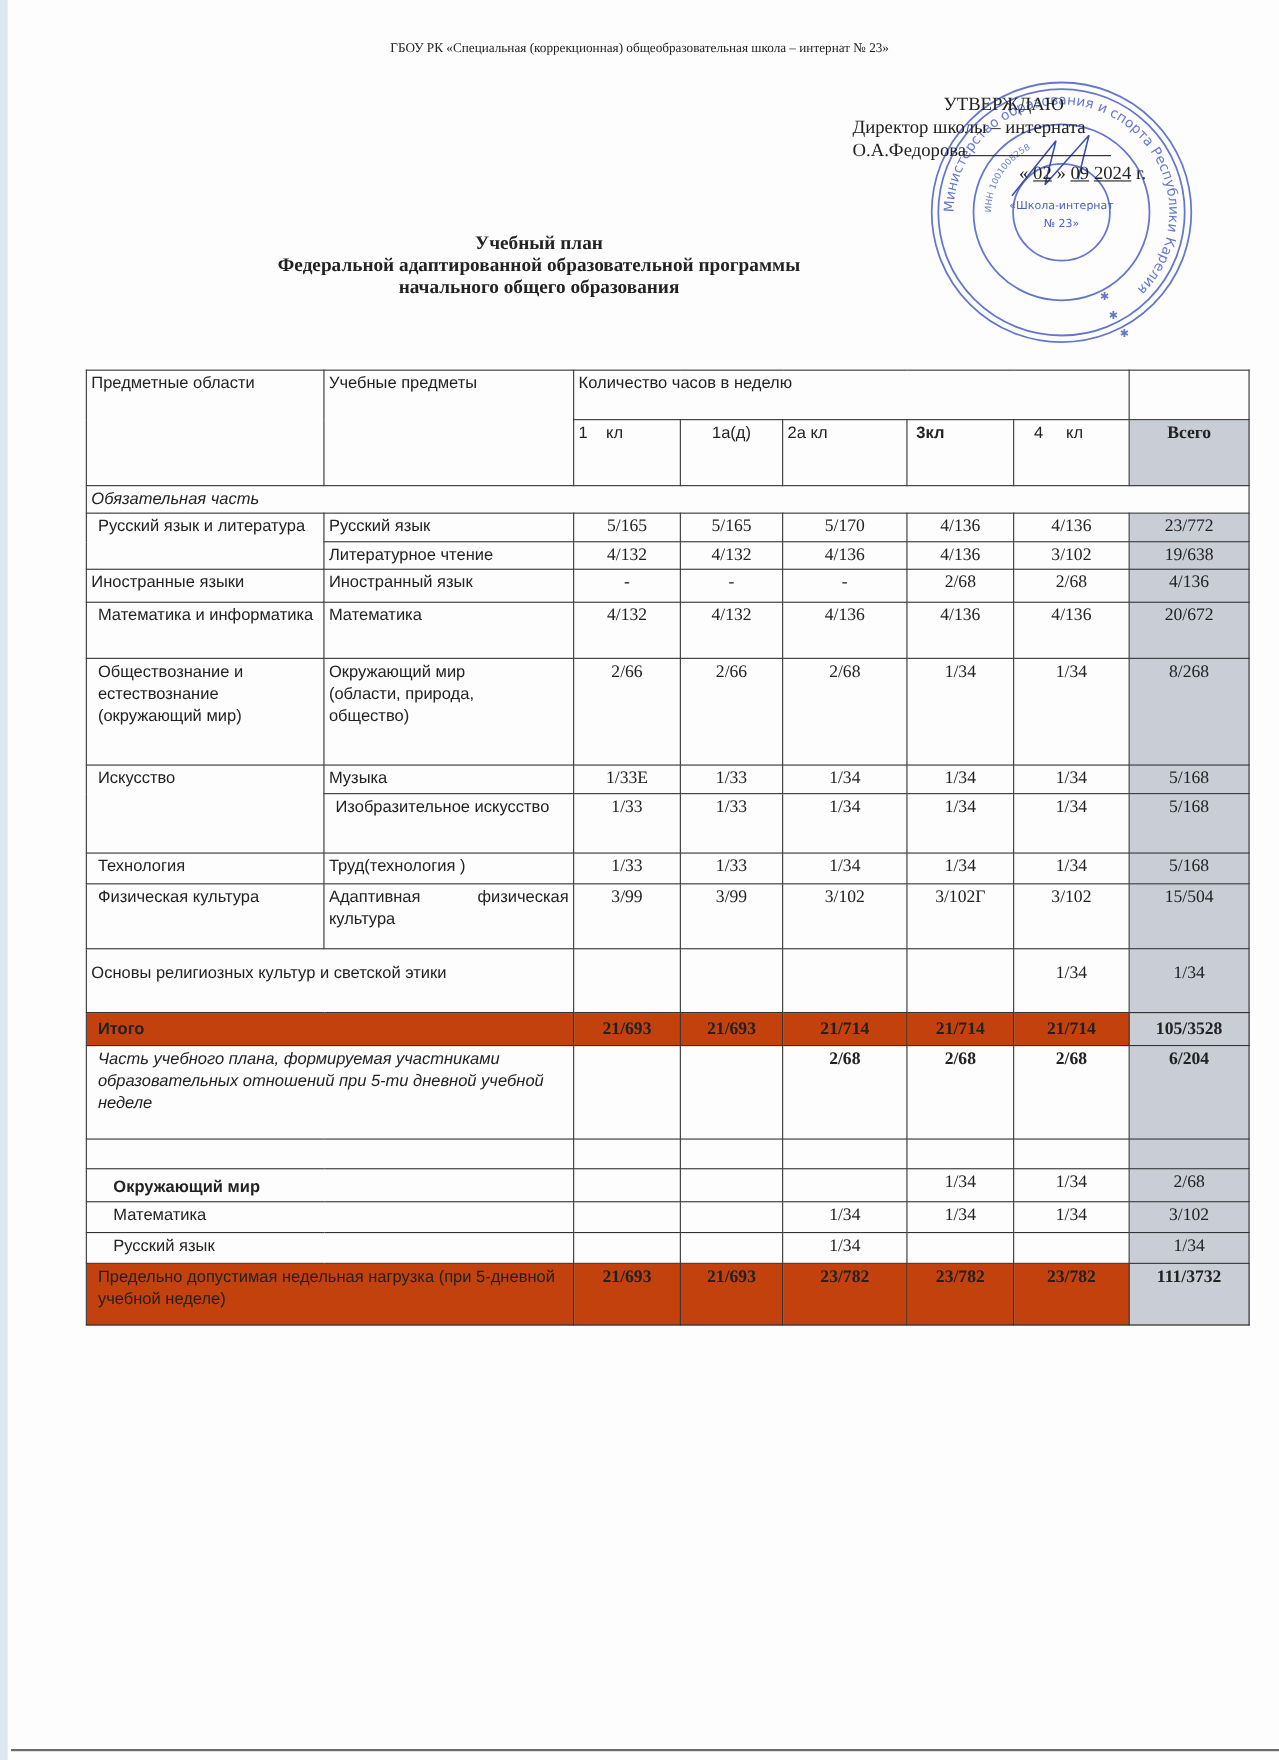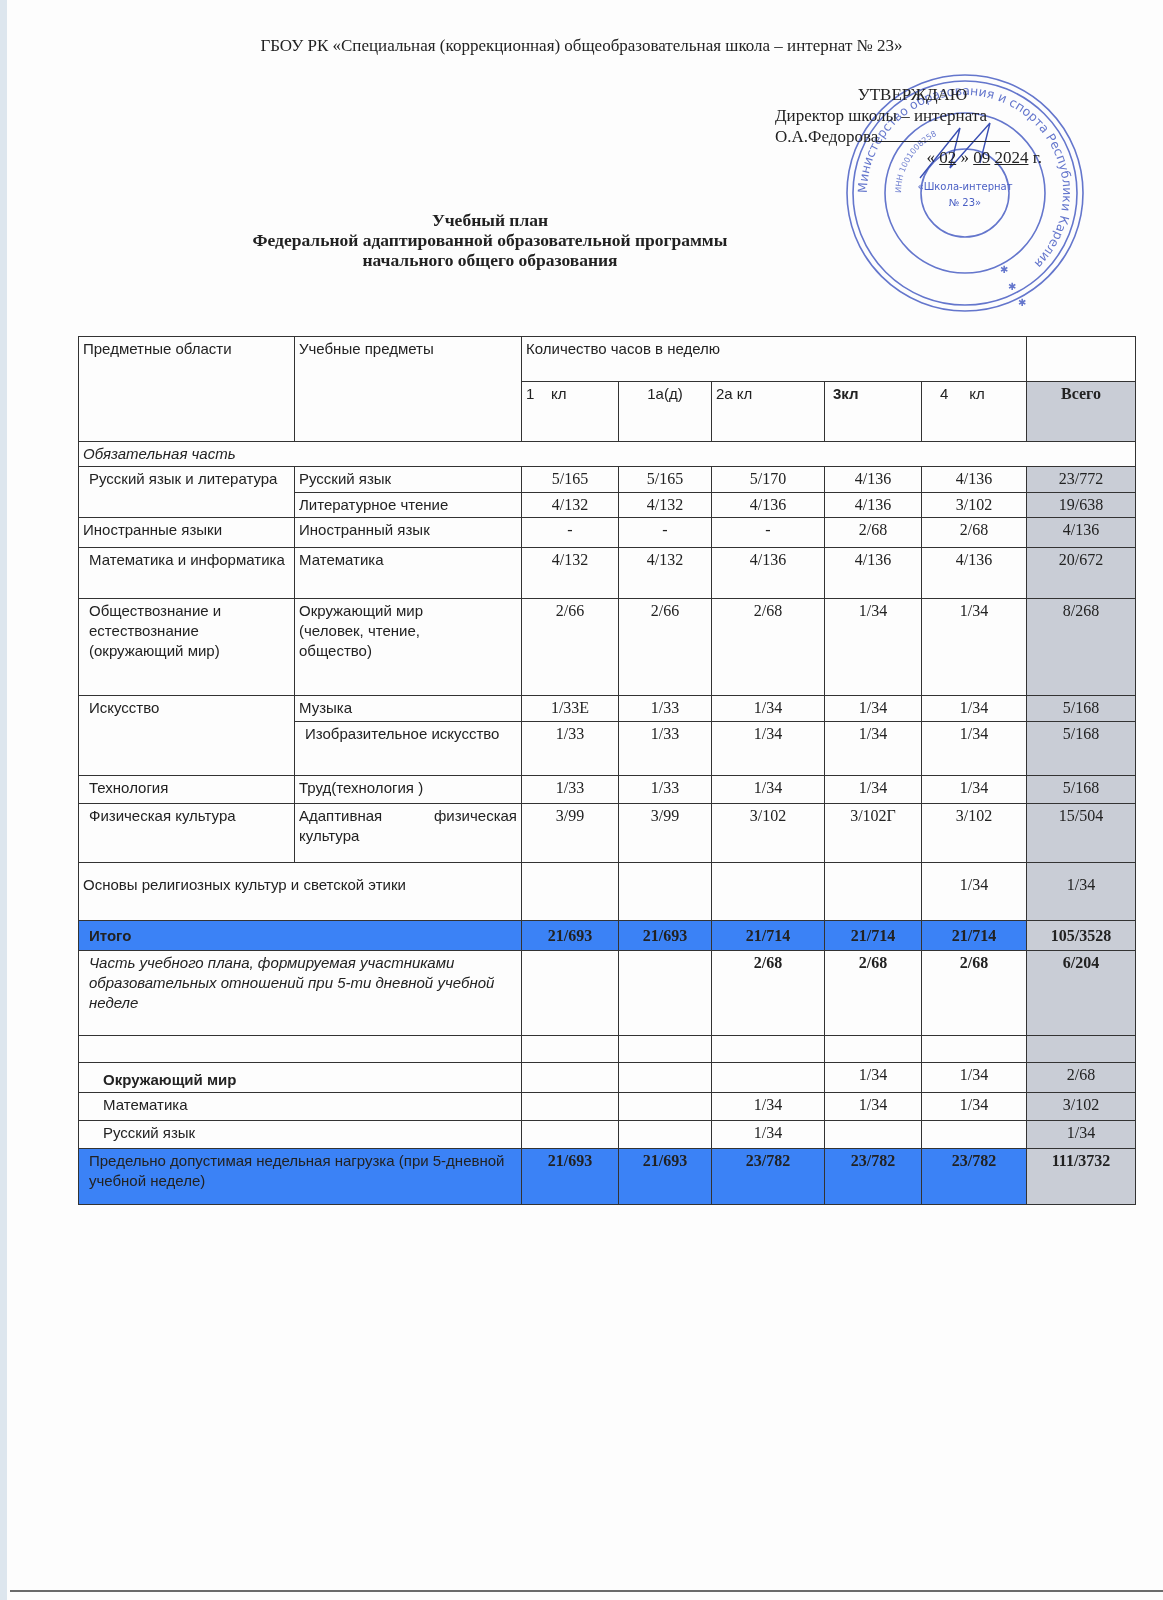--- a/index.html
+++ b/index.html
@@ -4,39 +4,39 @@
 <style>
   html, body { margin: 0; padding: 0; }
   body {
     width: 1163px; height: 1600px; position: relative; overflow: hidden;
     background: #fdfdfd;
     font-family: "Liberation Serif", "DejaVu Serif", serif;
     color: #222;
   }
   .left-edge { position: absolute; left: 0; top: 0; width: 7px; height: 1600px; background: #dde6ee; }
   .bottom-edge { position: absolute; left: 10px; top: 1590px; width: 1153px; height: 2px; background: #6b6b6b; }
-  .org-line { position: absolute; left: 0; width: 1163px; top: 36px; text-align: center; font-size: 17px; }
+  .org-line { position: absolute; left: 0; width: 1163px; top: 36px; text-align: center; font-size: 12px; }
   .approve { position: absolute; left: 775px; top: 84px; width: 275px; font-size: 17px; line-height: 21px; }
   .approve .a-title { text-align: center; }
   .approve .sig-line { display: inline-block; width: 132px; border-bottom: 1px solid #222; height: 14px; vertical-align: baseline; }
   .approve .date { text-align: right; padding-right: 8px; }
   .stamp { position: absolute; left: 840px; top: 68px; width: 250px; height: 250px; pointer-events: none; }
   .title-block { position: absolute; left: 90px; width: 800px; top: 210px; text-align: center; font-weight: bold; font-size: 17.5px; line-height: 20px; }
 
   table.plan {
     position: absolute; left: 78px; top: 336px;
     border-collapse: collapse; table-layout: fixed; width: 1057px;
     font-size: 16px;
   }
   table.plan td { border: 1.4px solid #333; padding: 2px 4px; vertical-align: top; line-height: 20px; }
   .num { text-align: center; }
   .total { background: #c9cdd6; text-align: center; }
   .b { font-weight: bold; }
   .i { font-style: italic; }
-  .shade { background: #3b82f6; }
+  .shade { background: #c2410c; }
   .indent { padding-left: 10px !important; }
   .indent2 { padding-left: 24px !important; margin-left: 36px; }
   .sans { font-family: "Liberation Sans", "DejaVu Sans", sans-serif; font-size: 15px; }
 </style>
 </head>
 <body>
 
 <div class="left-edge"></div>
 
 <div class="org-line">ГБОУ  РК «Специальная (коррекционная) общеобразовательная школа – интернат № 23»</div>
@@ -152,21 +152,21 @@
     <td class="sans">Математика</td>
     <td class="num">4/132</td>
     <td class="num">4/132</td>
     <td class="num">4/136</td>
     <td class="num">4/136</td>
     <td class="num">4/136</td>
     <td class="total">20/672</td>
   </tr>
   <tr style="height:97px">
     <td class="sans indent">Обществознание и естествознание (окружающий мир)</td>
-    <td class="sans" style="padding-right:60px">Окружающий мир (человек, чтение, общество)</td>
+    <td class="sans" style="padding-right:60px">Окружающий мир (области, природа, общество)</td>
     <td class="num">2/66</td>
     <td class="num">2/66</td>
     <td class="num">2/68</td>
     <td class="num">1/34</td>
     <td class="num">1/34</td>
     <td class="total">8/268</td>
   </tr>
   <tr style="height:26px">
     <td rowspan="2" class="sans indent">Искусство</td>
     <td class="sans">Музыка</td>

